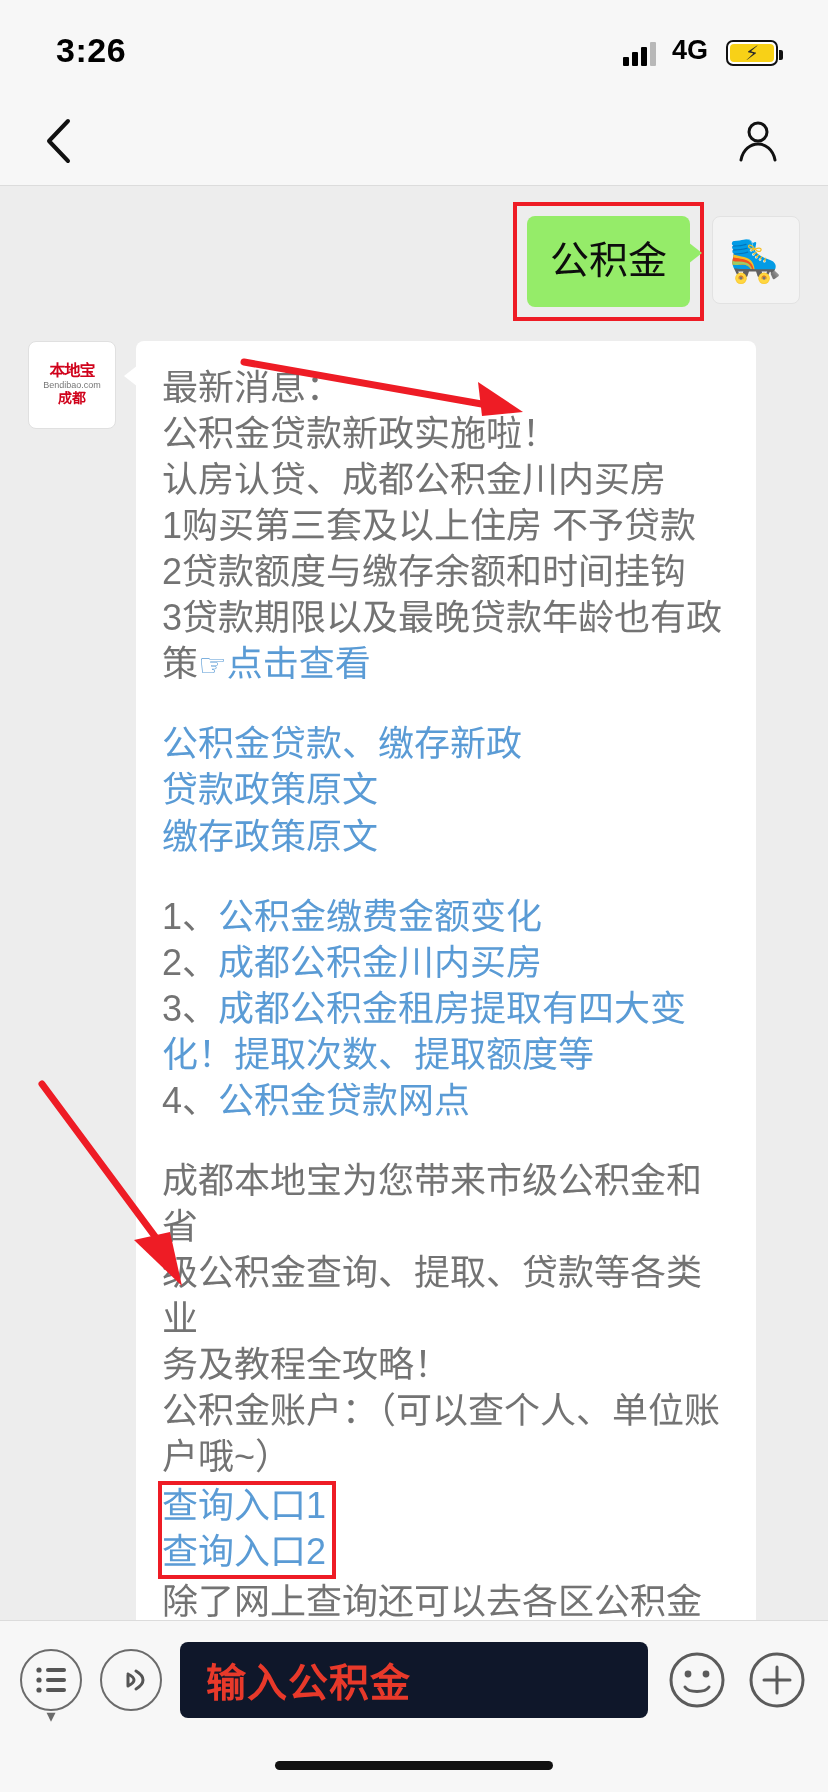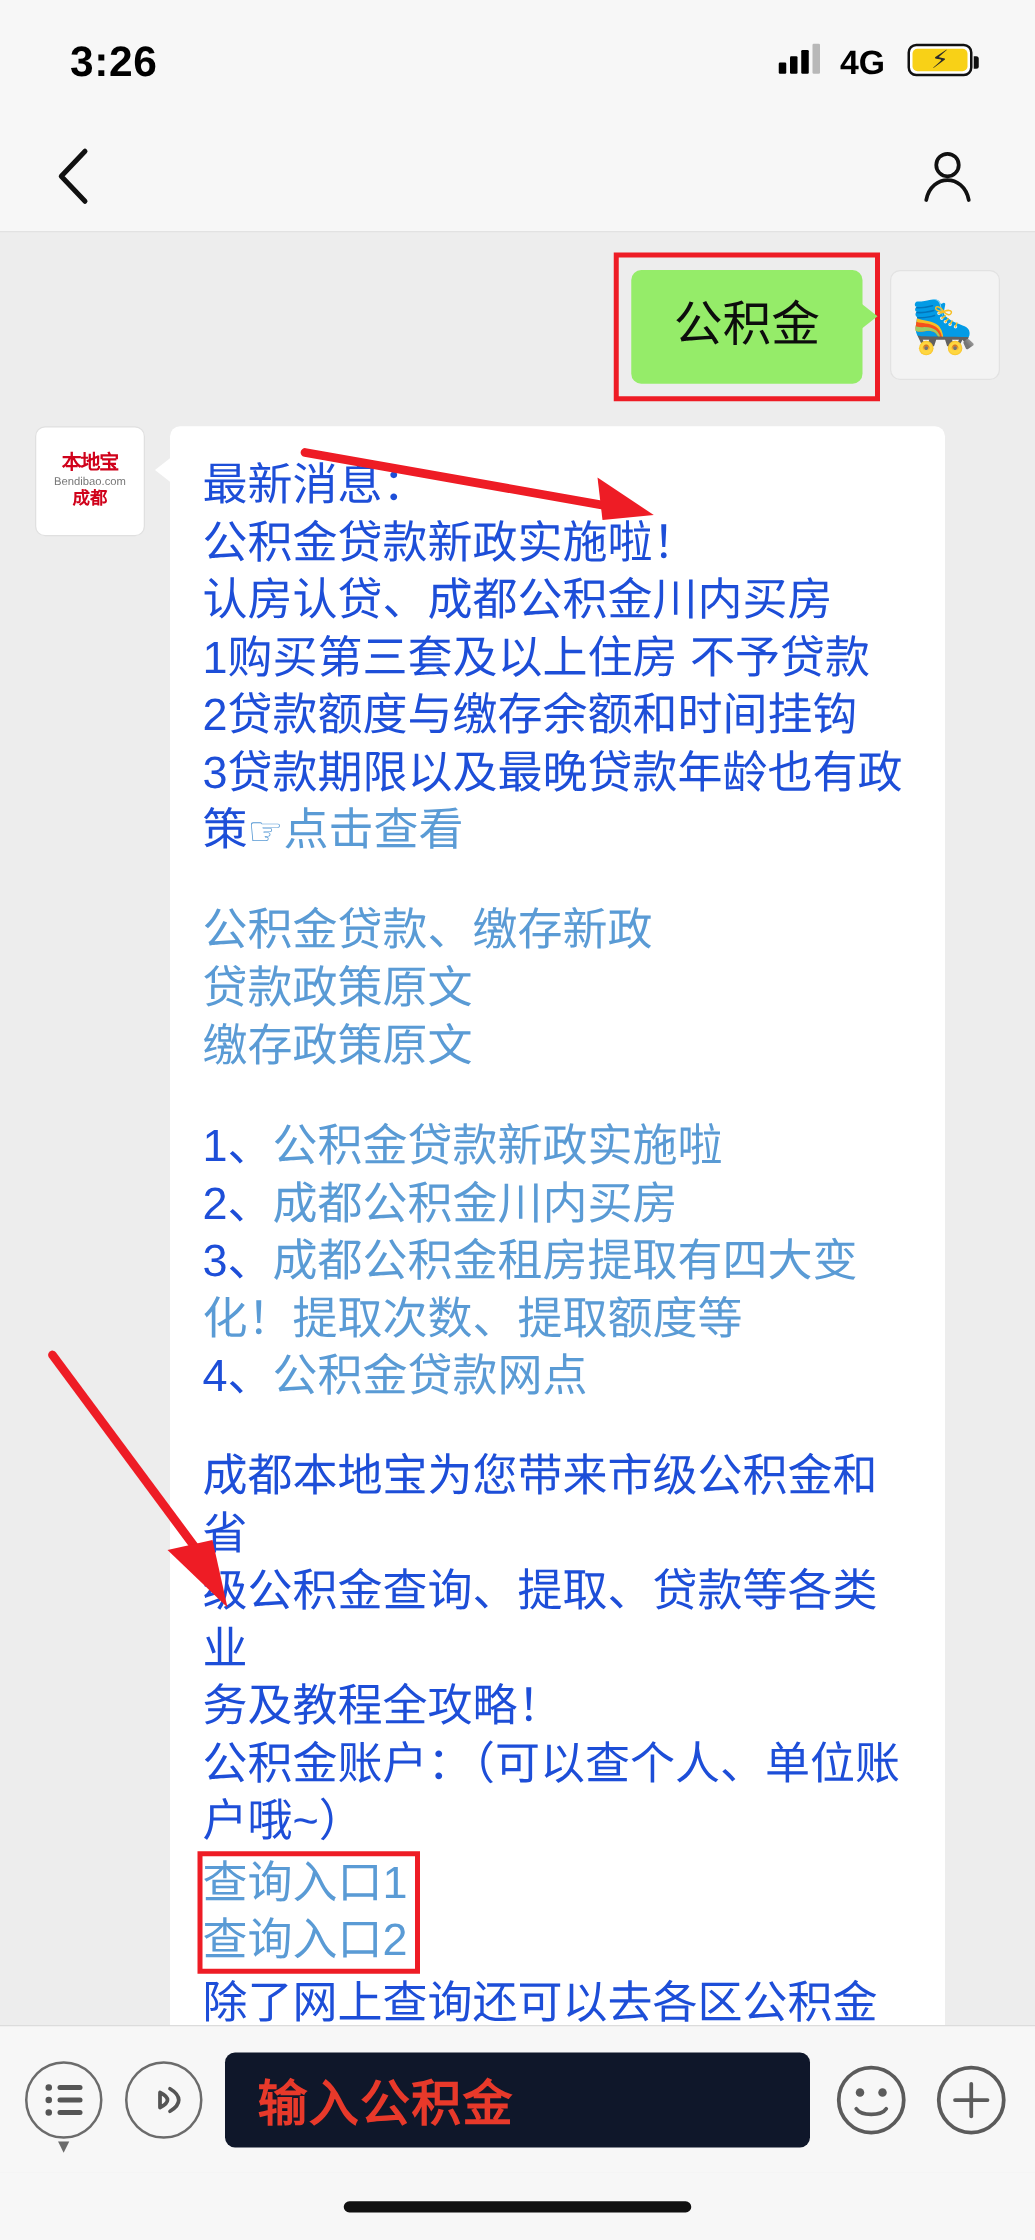--- a/index.html
+++ b/index.html
@@ -30,21 +30,21 @@
     flex: 0 0 auto;
   }
   .status-time {
     font-size: 34px;
     font-weight: bold;
     color: #000;
     letter-spacing: 0.5px;
   }
   .status-right {
     display: flex;
-    align-items: flex-start;
+    align-items: flex-end;
     gap: 12px;
   }
   .signal-bars {
     display: flex;
     align-items: flex-end;
     gap: 3px;
     height: 24px;
   }
   .signal-bars i {
     display: block;
@@ -143,21 +143,21 @@
     padding: 0 28px;
   }
   .row.out { justify-content: flex-end; align-items: flex-start; margin-top: 30px; }
   .row.in  { justify-content: flex-start; align-items: flex-start; margin-top: 34px; }
 
   
   .out-wrap { position: relative; display:flex; align-items:flex-start; }
   .bubble-out {
     background: #95ec69;
     border-radius: 8px;
-    padding: 22px 34px;
+    padding: 22px 23px;
     font-size: 39px;
     color: #0d0d0d;
     line-height: 1.2;
     position: relative;
     margin-right: 22px;
   }
   .bubble-out::after {
     content: "";
     position: absolute;
     right: -12px;
@@ -234,21 +234,21 @@
     left: -12px;
     top: 24px;
     width: 0; height: 0;
     border-top: 11px solid transparent;
     border-bottom: 11px solid transparent;
     border-right: 14px solid #ffffff;
   }
   .bubble-in p { margin: 0; }
   .blank { height: 34px; }
   .lnk { color: #5a9bd5; }
-  .plain { color: #1d4ed8; }
+  .plain { color: #737373; }
   .hand { font-size: 32px; }
 
   .qbox {
     position: relative;
     display: inline-block;
     padding: 2px 10px 4px 4px;
     margin-left: -4px;
   }
   .qbox .brd {
     position: absolute;
@@ -387,21 +387,21 @@
 
         <div class="blank"></div>
 
         <p class="lnk">公积金贷款、缴存新政</p>
         <p class="lnk">贷款政策原文</p>
         <p class="lnk">缴存政策原文</p>
 
         <div class="blank"></div>
 
         <p>
-          <span class="plain">1、</span><span class="lnk">公积金贷款新政实施啦</span>
+          <span class="plain">1、</span><span class="lnk">公积金缴费金额变化</span>
         </p>
         <p>
           <span class="plain">2、</span><span class="lnk">成都公积金川内买房</span>
         </p>
         <p>
           <span class="plain">3、</span><span class="lnk">成都公积金租房提取有四大变</span>
         </p>
         <p class="lnk">化！提取次数、提取额度等</p>
         <p>
           <span class="plain">4、</span><span class="lnk">公积金贷款网点</span>

